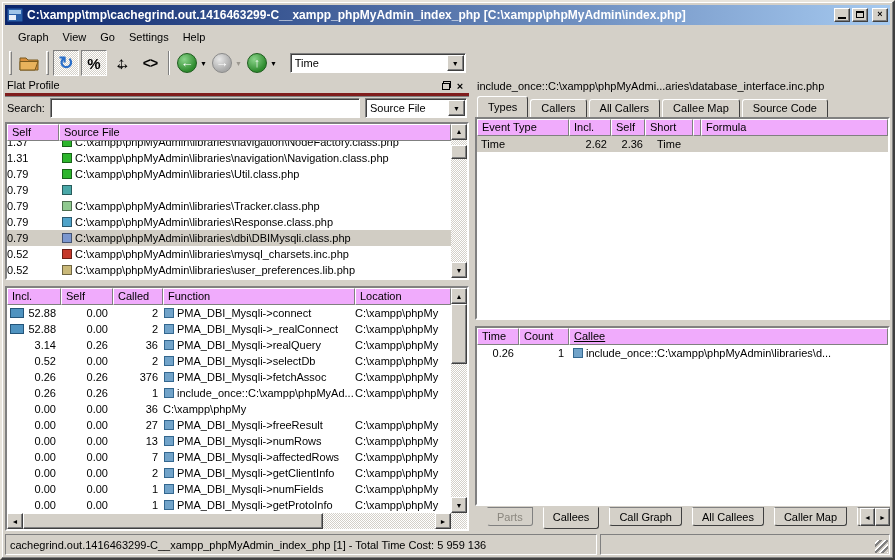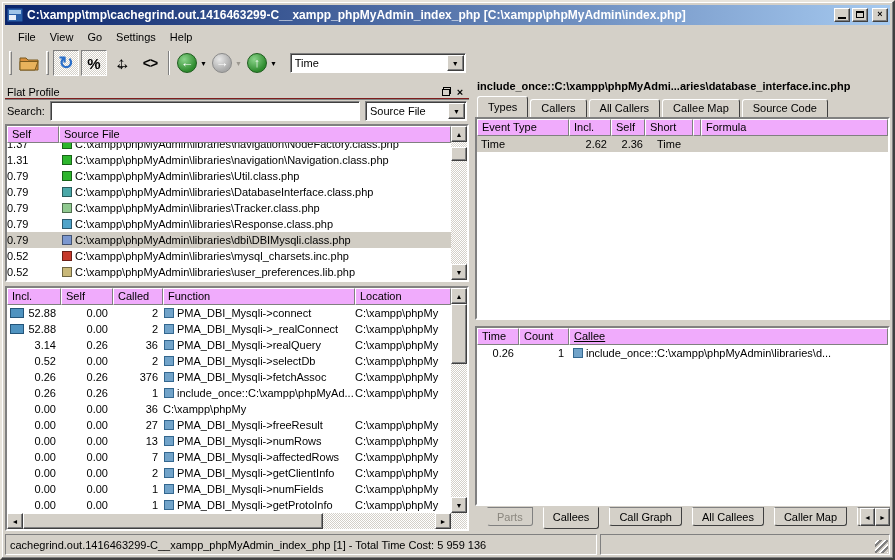--- a/index.html
+++ b/index.html
@@ -53,21 +53,21 @@
     box-shadow: inset -1px -1px 0 #808080; font-size:7px; display:flex; align-items:center; justify-content:center; }
   .tb-combo { width:176px; margin-left:6px; }
 
   
   .main { position:absolute; top:77px; bottom:27px; left:3px; right:3px; display:flex; }
   .left-dock { width:464px; display:flex; flex-direction:column; }
   .v-splitter { width:6px; }
   .right-panel { flex:1; display:flex; flex-direction:column; overflow:hidden; }
 
   
-  .dock-title { height:17px; display:flex; align-items:center; padding:0 2px; border-bottom:1px solid #7f1d1d; box-shadow:0 1px 0 #808080;margin-top:6px; }
+  .dock-title { height:17px; display:flex; align-items:flex-start; padding:0 2px; border-bottom:3px solid #7f1d1d; box-shadow:0 1px 0 #808080; }
   .dock-title-text { flex:1; }
   .dock-btn { width:14px; height:13px; display:flex; align-items:center; justify-content:center; font-weight:bold; font-size:11px; }
   .float-glyph { position:relative; width:9px; height:9px; }
   .float-glyph::before { content:""; position:absolute; right:0; top:0; width:6px; height:5px; border:1px solid #000; }
   .float-glyph::after { content:""; position:absolute; left:0; bottom:0; width:6px; height:5px; border:1px solid #000; background:#d4d0c8; }
   .search-row { height:26px; display:flex; align-items:center; gap:5px; padding:2px 2px 3px 2px; }
   .search-input { flex:1; height:20px; background:#fff; border:1px solid; border-color:#808080 #fff #fff #808080;
     box-shadow: inset 1px 1px 0 #404040; padding:0 3px; font-family:"Liberation Sans",sans-serif; font-size:11px; }
   .group-combo { width:102px; }
 
@@ -105,21 +105,21 @@
   .funcs-upper { flex:1; display:flex; overflow:hidden; }
   .funcs-main { flex:1; display:flex; flex-direction:column; overflow:hidden; }
   .funcs-head { display:flex; }
   .c-incl { width:54px; text-align:right; padding-right:5px; position:relative; flex:0 0 auto; }
   .c-self { width:52px; text-align:right; padding-right:5px; flex:0 0 auto; }
   .c-called { width:50px; text-align:right; padding-right:5px; flex:0 0 auto; }
   .c-fn { flex:1; display:flex; align-items:center; overflow:hidden; }
   .c-loc { width:96px; overflow:hidden; flex:0 0 auto; }
 
   
-  .detail-title { height:16px; font-weight:bold; white-space:nowrap; overflow:hidden; padding:1px 2px; }
+  .detail-title { height:16px; font-weight:normal; white-space:nowrap; overflow:hidden; padding:1px 2px; }
   .tabs-row { height:22px; display:flex; align-items:flex-end; padding-left:2px; position:relative; }
   .tab { padding:2px 10px 2px; background:#d4d0c8; border:1px solid #404040; border-bottom:none;
     border-top-color:#fff; border-left-color:#fff; border-top-left-radius:3px; border-top-right-radius:3px;
     margin-right:2px; height:18px; white-space:nowrap; }
   .tab.active { height:21px; padding-top:4px; position:relative; z-index:2; }
   .types-box { flex:1; display:flex; flex-direction:column; overflow:hidden; }
   .t-event { width:92px; } .t-incl { width:42px; } .t-self { width:34px; } .t-short { width:48px; } .t-mini { width:8px; padding:0; } .t-formula { flex:1; }
   .tr-event { width:92px; padding:0 4px; flex:0 0 auto; }
   .tr-incl { width:42px; text-align:right; padding-right:4px; flex:0 0 auto; }
   .tr-self { width:34px; text-align:right; padding-right:2px; flex:0 0 auto; }
@@ -164,21 +164,21 @@
           <span class="glyph-min"></span>
         </span>
       <span class="win-btn">
           <span class="glyph-max"></span>
         </span>
       <span class="win-btn" style="margin-left:2px;">×</span>
     </span>
   </div>
 
   <div class="menubar">
-      <span class="menu-item">File</span>
+      <span class="menu-item">Graph</span>
       <span class="menu-item">View</span>
       <span class="menu-item">Go</span>
       <span class="menu-item">Settings</span>
       <span class="menu-item">Help</span>
     </div>
 
   <div class="toolbar">
     <span class="tb-grip"></span>
     <span class="tb-btn">
       <svg width="20" height="16" viewBox="0 0 20 16">
@@ -257,21 +257,20 @@
                 <span class="fpath">C:\xampp\phpMyAdmin\libraries\navigation\Navigation.class.php</span>
               </div>
               <div class="row16">
                 <span class="fself">0.79</span>
                 <span class="chip" style="background: rgb(45, 181, 45);"></span>
                 <span class="fpath">C:\xampp\phpMyAdmin\libraries\Util.class.php</span>
               </div>
               <div class="row16">
                 <span class="fself">0.79</span>
                 <span class="chip" style="background: rgb(74, 168, 168);"></span>
-                <span class="fpath">C:\xampp\phpMyAdmin\libraries\DatabaseInterface.class.php</span>
               </div>
               <div class="row16">
                 <span class="fself">0.79</span>
                 <span class="chip" style="background: rgb(143, 201, 143);"></span>
                 <span class="fpath">C:\xampp\phpMyAdmin\libraries\Tracker.class.php</span>
               </div>
               <div class="row16">
                 <span class="fself">0.79</span>
                 <span class="chip" style="background: rgb(79, 163, 201);"></span>
                 <span class="fpath">C:\xampp\phpMyAdmin\libraries\Response.class.php</span>

